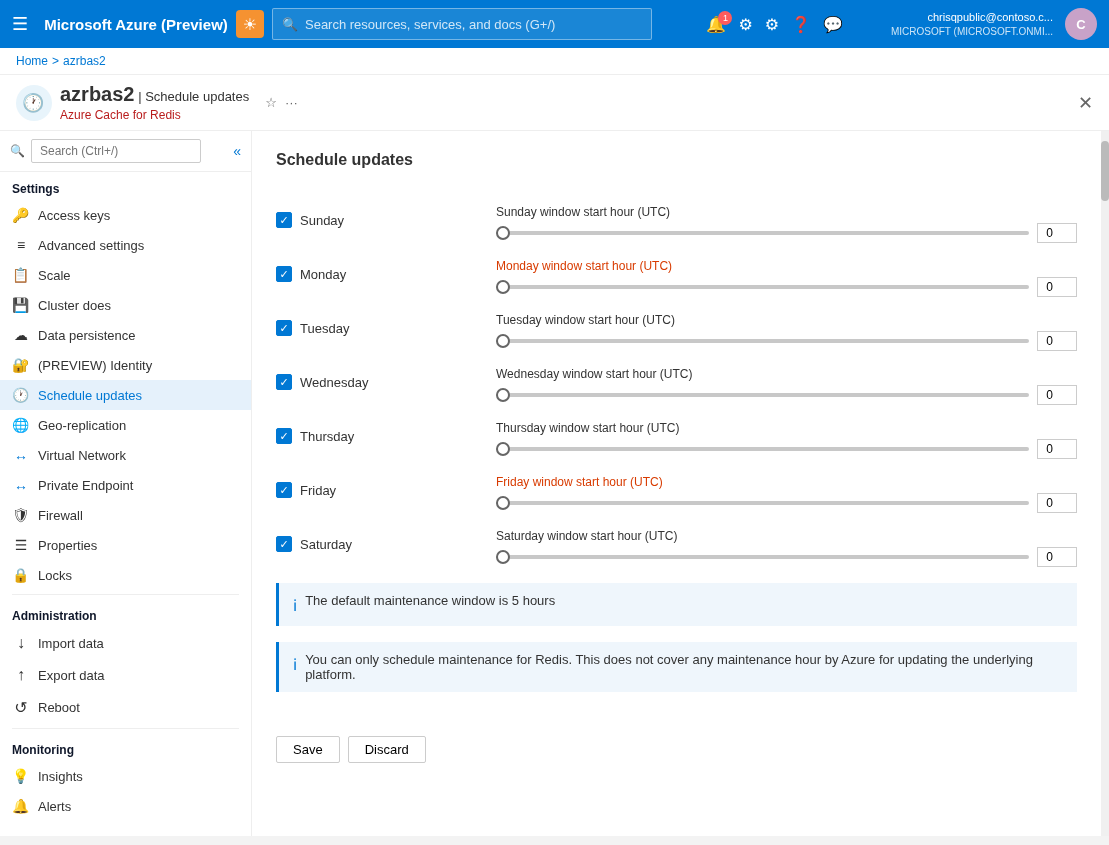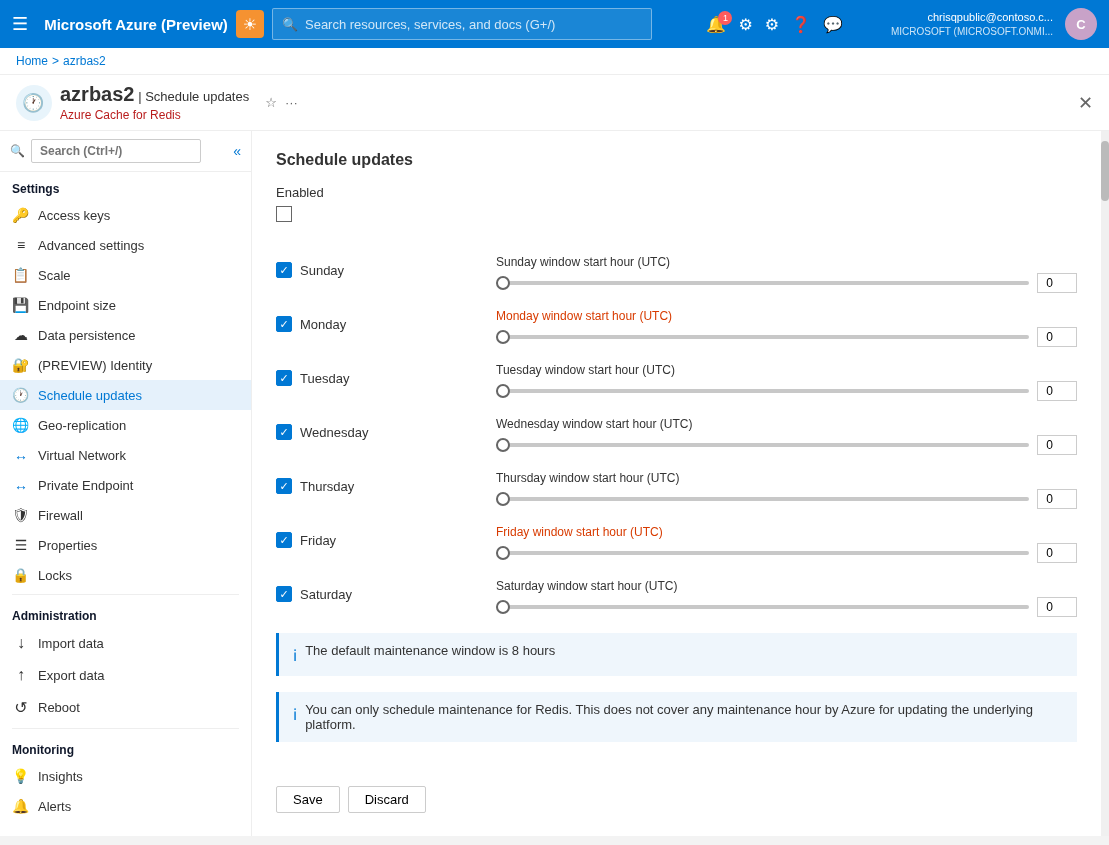--- a/index.html
+++ b/index.html
@@ -128,21 +128,20 @@
       align-items: center;
       gap: 6px;
     }
     .sidebar-search input {
       border: 1px solid #ccc;
       border-radius: 2px;
       padding: 4px 8px;
       font-size: 12px;
       width: 170px;
       outline: none;
-      font-weight: bold;
     }
     .sidebar-collapse {
       cursor: pointer;
       color: #0078d4;
       font-size: 14px;
       margin-left: auto;
     }
 
     .section-label {
       padding: 10px 12px 4px 12px;
@@ -379,21 +378,21 @@
     <div class="sidebar-item">
       <span class="item-icon">≡</span>
       <span>Advanced settings</span>
     </div>
     <div class="sidebar-item">
       <span class="item-icon">📋</span>
       <span>Scale</span>
     </div>
     <div class="sidebar-item">
       <span class="item-icon">💾</span>
-      <span>Endpoint size</span>
+      <span>Cluster does</span>
     </div>
     <div class="sidebar-item">
       <span class="item-icon">☁</span>
       <span>Data persistence</span>
     </div>
     <div class="sidebar-item">
       <span class="item-icon">🔐</span>
       <span>(PREVIEW) Identity</span>
     </div>
     <div class="sidebar-item active">
@@ -451,24 +450,20 @@
     <div class="sidebar-item">
       <span class="item-icon" style="color:#7fba00;">🔔</span>
       <span>Alerts</span>
     </div>
   </div>
 
   <div class="content">
     <div class="content-inner">
       <div class="content-title">Schedule updates</div>
 
-      <div class="schedule-section">
-        <div class="enabled-label">Enabled</div>
-        <div class="enabled-checkbox"></div>
-      </div>
 
       <div style="height:12px;"></div>
 
       <div class="day-row">
         <div class="day-row-left">
           <div class="day-checkbox">✓</div>
           <span class="day-name">Sunday</span>
         </div>
         <div class="day-row-right">
           <span class="window-label normal">Sunday window start hour (UTC)</span>
@@ -572,21 +567,21 @@
             <div class="slider-track">
               <div class="slider-thumb"></div>
             </div>
             <input class="slider-value" type="number" value="0" min="0" max="23" style="">
           </div>
         </div>
       </div>
 
       <div class="info-box">
         <span class="info-icon">ℹ</span>
-        <span>The default maintenance window is 8 hours</span>
+        <span>The default maintenance window is 5 hours</span>
       </div>
 
       <div class="info-box">
         <span class="info-icon">ℹ</span>
         <span>You can only schedule maintenance for Redis. This does not cover any maintenance hour by Azure for updating the underlying platform.</span>
       </div>
 
       <div style="height: 16px;"></div>
 
       <div class="bottom-bar" style="padding-left:0; border-top: none;">

